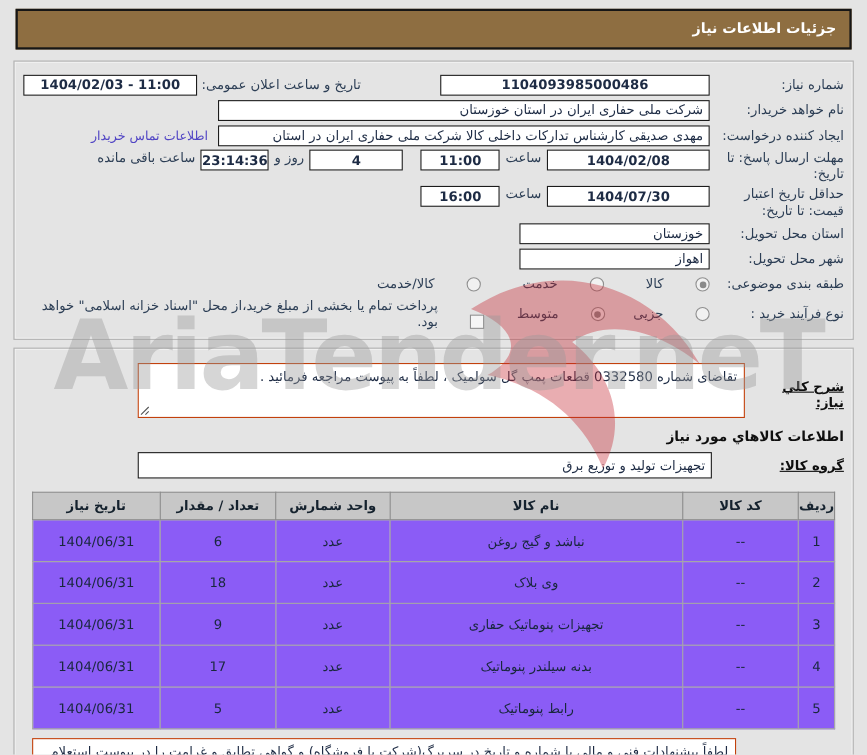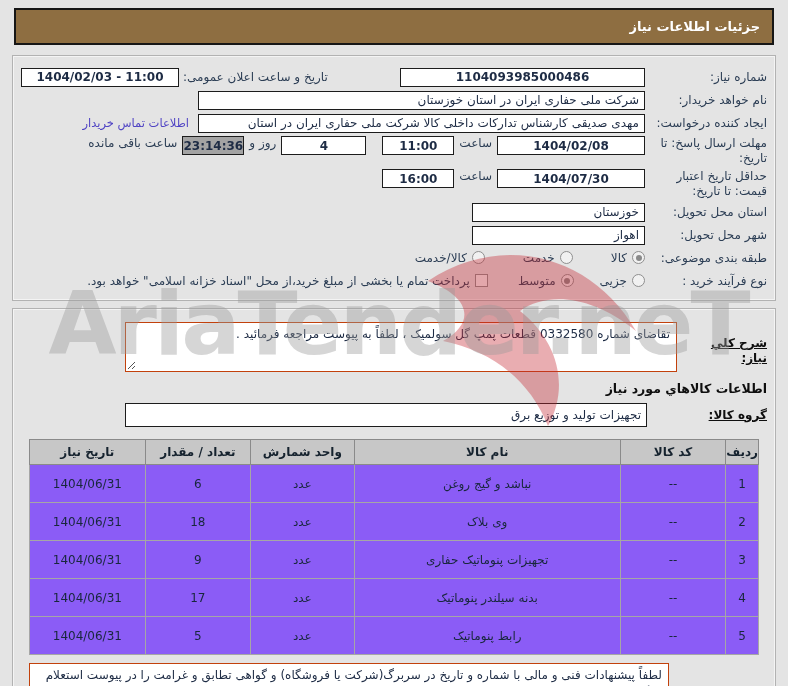--- a/index.html
+++ b/index.html
@@ -37,39 +37,39 @@
     flex:0 0 122px; font-size:12px; color:#2c3e55;
     line-height:1.25; padding-left:6px;
   }
   .lbl.bold { color:#0f0f0f; font-weight:bold;text-decoration:underline; }
   .ibox {
     background:#fff; border:1px solid #1c1c1c; height:19px;
     display:flex; align-items:center; font-size:12px; color:#1d2b44;
     padding:0 5px; overflow:hidden; white-space:nowrap;
   }
   .ibox.center { justify-content:center; font-weight:600; }
-  .ibox.yellow { background:#a3a3a3; }
+  .ibox.yellow { background:#ffffff; }
   .num { direction:ltr; unicode-bidi:embed; }
   .mid { font-size:12px; color:#2c3e55; margin:0 5px; white-space:nowrap; }
   .link { font-size:11.5px; color:#5044c4; margin-right:9px; cursor:pointer; white-space:nowrap; }
 
   
   .radio {
     width:13px; height:13px; border-radius:50%;
     border:1px solid #8f8f8f; background:#f1f1f1;
     display:inline-flex; align-items:center; justify-content:center;
     margin-left:5px; flex:0 0 13px;
   }
   .radio .dot { width:6px; height:6px; border-radius:50%; background:transparent; }
   .radio.selected .dot { background:#8a8a8a; }
   .checkbox {
     width:13px; height:13px; border:1px solid #8f8f8f; background:#f6f6f6;
     margin-left:5px; flex:0 0 13px;
   }
-  .opt { display:inline-flex; align-items:flex-start; font-size:12px; color:#2c3e55; }
+  .opt { display:inline-flex; align-items:flex-end; font-size:12px; color:#2c3e55;gap:24px; }
 
   
   .bigbox {
     background:#fff; border:1px solid #c2410c;
     font-size:12px; color:#1d2b44; line-height:1.45;
     padding:3px 6px; position:relative; text-align:right;
   }
   .resize-glyph { position:absolute; left:1px; bottom:1px; }
 
   .section-title { font-size:12.5px; font-weight:bold; color:#0f0f0f; margin:9px 0 7px 0; }

